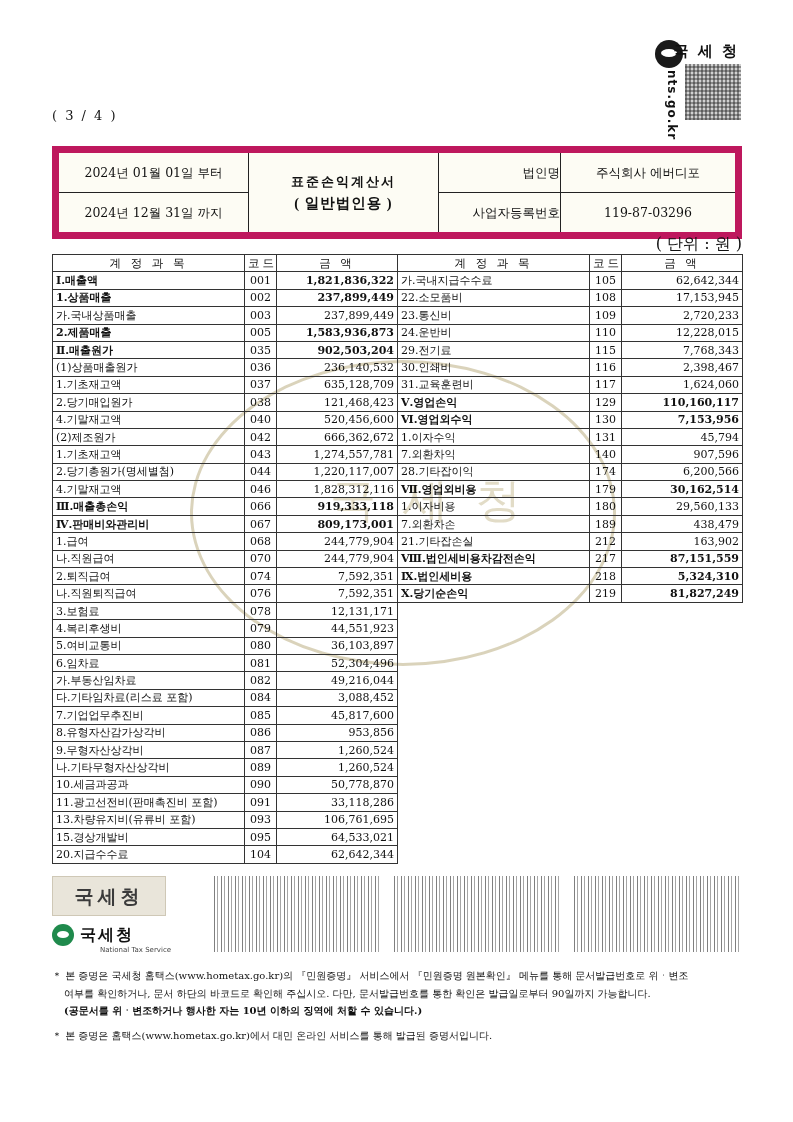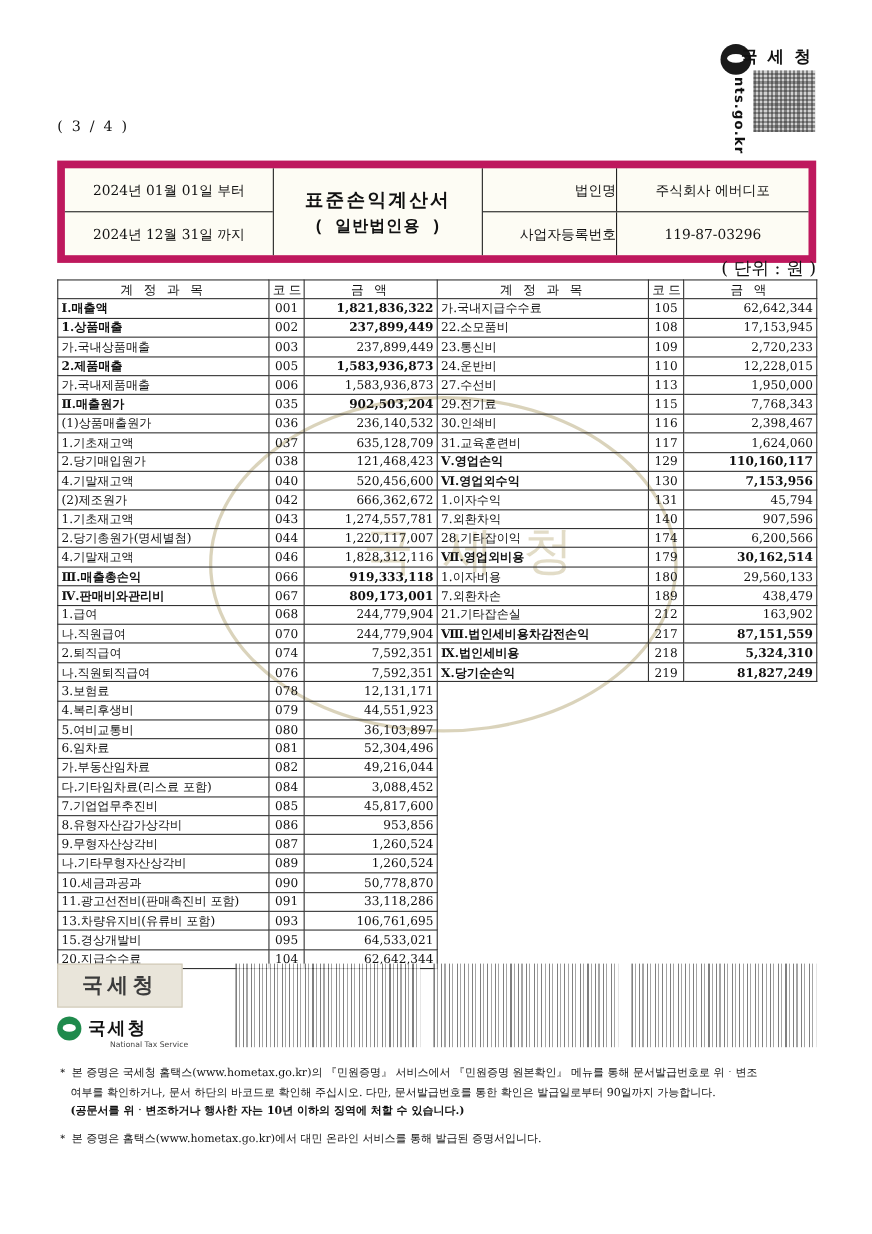--- a/index.html
+++ b/index.html
@@ -119,31 +119,31 @@
   .top-mid {
     flex: 1;
     border-right: 1px solid #222;
     box-sizing: border-box;
     display: flex;
     flex-direction: column;
     align-items: center;
     justify-content: center;
   }
   .top-mid .t1 {
-    font-size: 17px;
+    font-size: 13px;
     font-weight: bold;
     letter-spacing: 2px;
     font-family: "DejaVu Serif", "Liberation Serif", serif;
   }
   .top-mid .t2 {
     font-size: 14.5px;
     font-weight: bold;
     letter-spacing: 1px;
     margin-top: 3px;
-    font-family: Liberation Mono, monospace;
+    font-family: Liberation Serif, serif;
   }
   .top-right {
     width: 296px;
     box-sizing: border-box;
   }
   .top-right .row {
     display: flex;
     height: 39px;
   }
   .top-right .row:first-child { border-bottom: 1px solid #222; }
@@ -386,28 +386,20 @@
         </tr>
         <tr>
           <td class="c-name bold">2.제품매출</td>
           <td class="c-code">005</td>
           <td class="c-amt bold">1,583,936,873</td>
           <td class="c-name">24.운반비</td>
           <td class="c-code">110</td>
           <td class="c-amt">12,228,015</td>
         </tr>
         <tr>
-          <td class="c-name">가.국내제품매출</td>
-          <td class="c-code">006</td>
-          <td class="c-amt">1,583,936,873</td>
-          <td class="c-name">27.수선비</td>
-          <td class="c-code">113</td>
-          <td class="c-amt">1,950,000</td>
-        </tr>
-        <tr>
           <td class="c-name bold">Ⅱ.매출원가</td>
           <td class="c-code">035</td>
           <td class="c-amt bold">902,503,204</td>
           <td class="c-name">29.전기료</td>
           <td class="c-code">115</td>
           <td class="c-amt">7,768,343</td>
         </tr>
         <tr>
           <td class="c-name">(1)상품매출원가</td>
           <td class="c-code">036</td>

